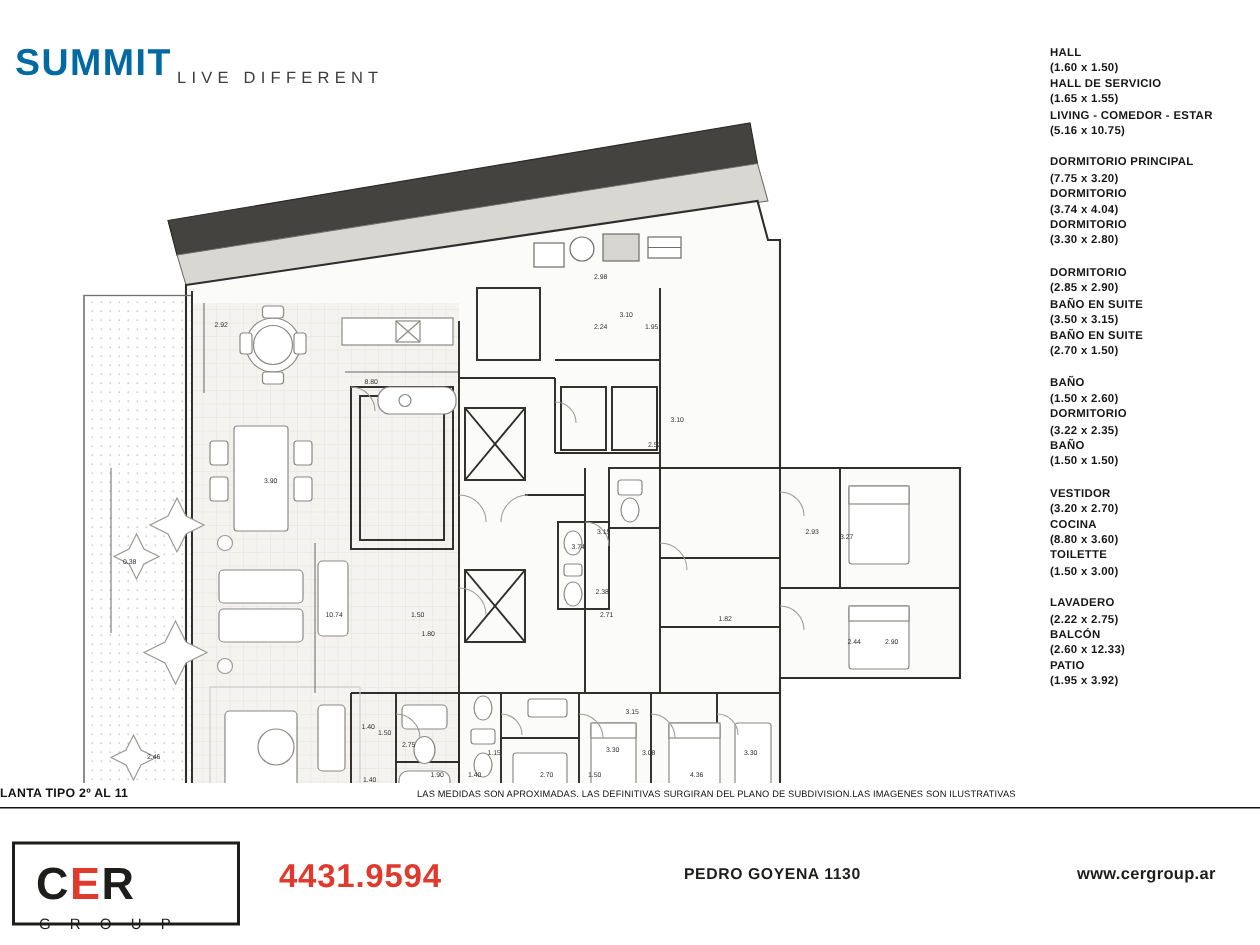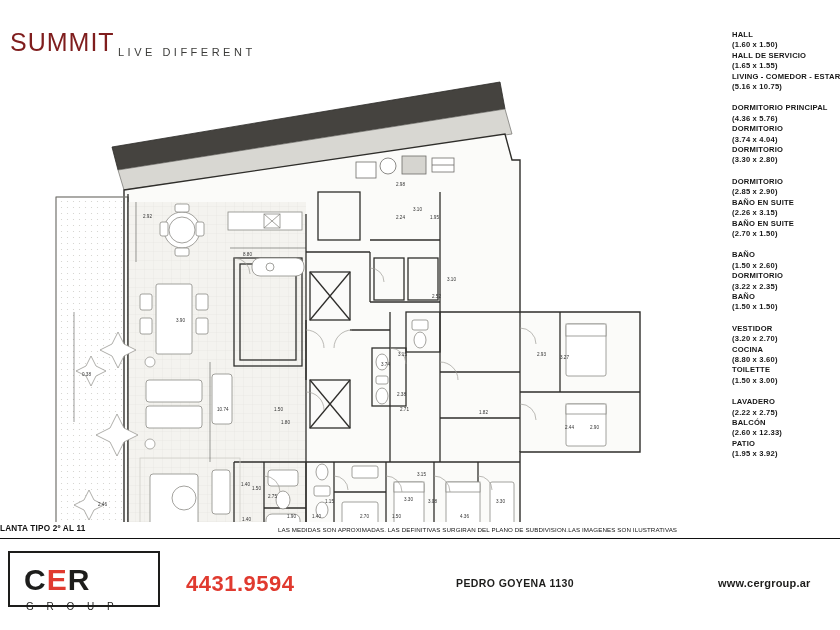--- a/index.html
+++ b/index.html
@@ -18,22 +18,22 @@
   
   .brand {
     position: absolute;
     left: 10px;
     top: 30px;
     width: 260px;
   }
   .brand-title {
     font-size: 25px;
     letter-spacing: 1px;
-    font-weight: normal;
-    color: #7f1d1d;
+    font-weight: bold;
+    color: #0369a1;
     line-height: 1;
   }
   .brand-sub {
     font-size: 9px;
     letter-spacing: 4.5px;
     color: #4a4a48;
     margin-top: 4px;
     margin-left: 2px;
   }
   .brand-tag {
@@ -60,21 +60,21 @@
     position: absolute;
     left: 700px;
     top: 30px;
     width: 135px;
     font-size: 7.6px;
     line-height: 10.4px;
     color: #161616;
     font-weight: bold;
     letter-spacing: .2px;
   }
-  .legend-group { margin-bottom: 11px; margin-left: 32px; }
+  .legend-group { margin-bottom: 11px; }
   .legend-line { white-space: nowrap; }
 
   
   .plan-caption {
     position: absolute;
     left: 0px;
     top: 524px;
     font-size: 8.2px;
     font-weight: bold;
     color: #111;
@@ -102,21 +102,21 @@
     position: absolute;
     left: 0;
     top: 545px;
     width: 840px;
     height: 85px;
     background: #ffffff;
   }
   .cer-box {
     position: absolute;
     left: 8px;
-    top: 6px;
+    top: 16px;
     width: 152px;
     height: 56px;
     border: 2px solid #1d1d1b;
     box-sizing: border-box;
   }
   .cer-text {
     position: absolute;
     left: 14px;
     top: 10px;
     font-size: 30px;
@@ -404,31 +404,31 @@
     <div class="legend-group">
       <div class="legend-line">HALL</div>
       <div class="legend-line">(1.60 x 1.50)</div>
       <div class="legend-line">HALL DE SERVICIO</div>
       <div class="legend-line">(1.65 x 1.55)</div>
       <div class="legend-line">LIVING - COMEDOR - ESTAR</div>
       <div class="legend-line">(5.16 x 10.75)</div>
     </div>
     <div class="legend-group">
       <div class="legend-line">DORMITORIO PRINCIPAL</div>
-      <div class="legend-line">(4.36 x 5.76)</div>
+      <div class="legend-line">(7.75 x 3.20)</div>
       <div class="legend-line">DORMITORIO</div>
       <div class="legend-line">(3.74 x 4.04)</div>
       <div class="legend-line">DORMITORIO</div>
       <div class="legend-line">(3.30 x 2.80)</div>
     </div>
     <div class="legend-group">
       <div class="legend-line">DORMITORIO</div>
       <div class="legend-line">(2.85 x 2.90)</div>
       <div class="legend-line">BAÑO EN SUITE</div>
-      <div class="legend-line">(2.26 x 3.15)</div>
+      <div class="legend-line">(3.50 x 3.15)</div>
       <div class="legend-line">BAÑO EN SUITE</div>
       <div class="legend-line">(2.70 x 1.50)</div>
     </div>
     <div class="legend-group">
       <div class="legend-line">BAÑO</div>
       <div class="legend-line">(1.50 x 2.60)</div>
       <div class="legend-line">DORMITORIO</div>
       <div class="legend-line">(3.22 x 2.35)</div>
       <div class="legend-line">BAÑO</div>
       <div class="legend-line">(1.50 x 1.50)</div>

